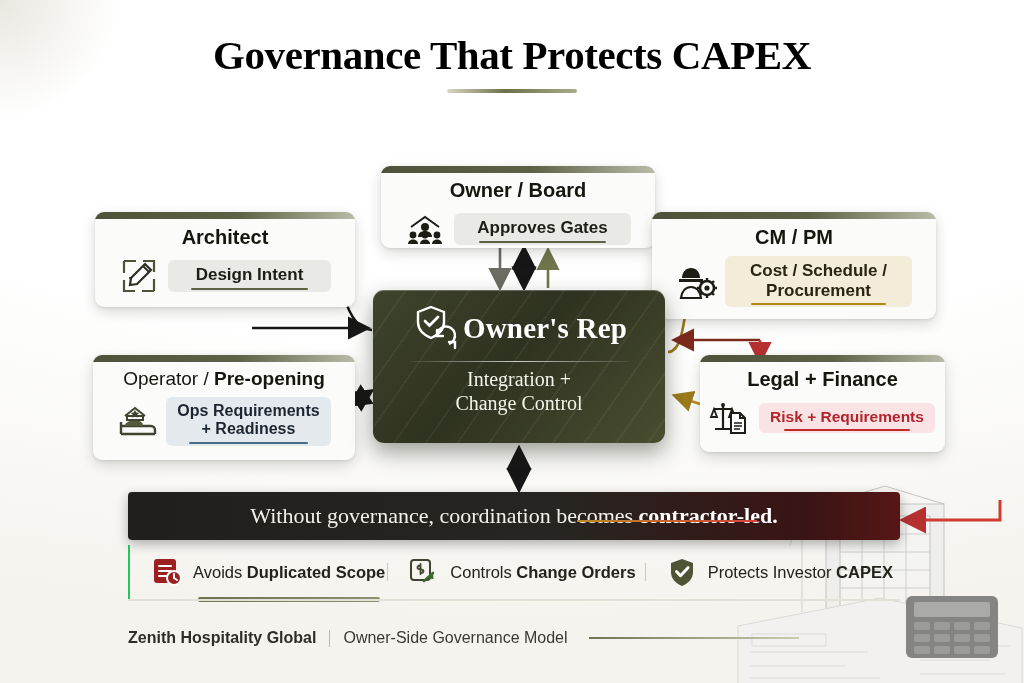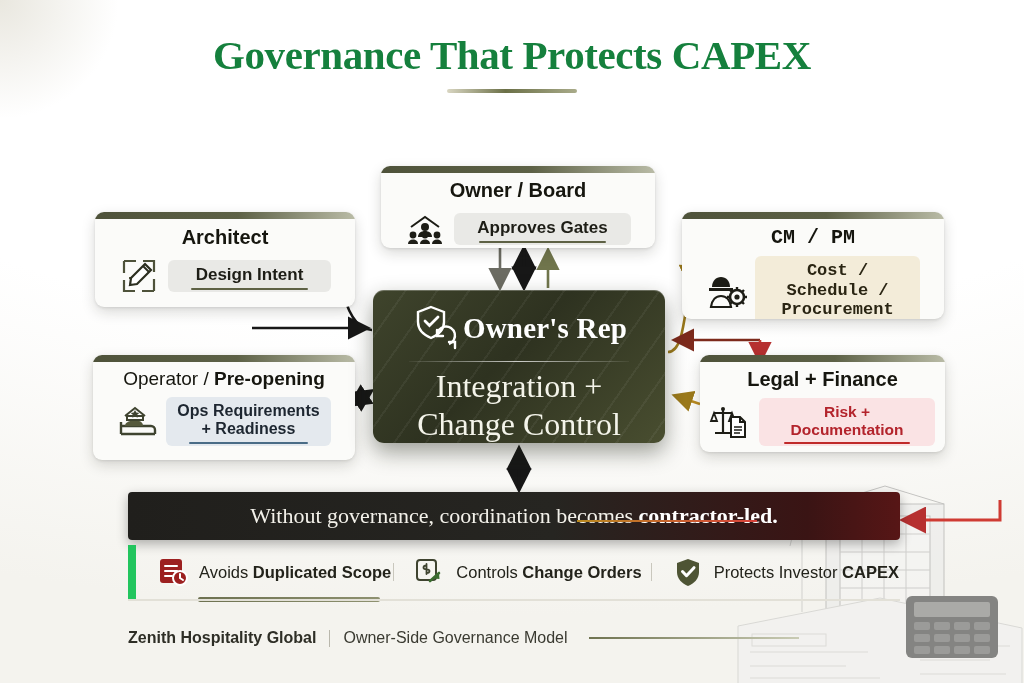--- a/index.html
+++ b/index.html
@@ -27,21 +27,21 @@
   .corner-fade{
     position:absolute;left:0;top:0;width:120px;height:120px;
     background:radial-gradient(circle at 0 0,#e9e7df 0%,rgba(255,255,255,0) 70%);
   }
 
   
   .header{position:absolute;left:0;right:0;top:34px;text-align:center;}
   .title{
     font-family:"Liberation Serif", serif;
     font-weight:700;font-size:41px;line-height:1.05;
-    letter-spacing:-0.4px;color:#15803d;margin:0;
+    letter-spacing:-0.4px;color:#000000;margin:0;
   }
   .subtitle{
     font-family:"Liberation Sans", sans-serif;
     font-size:20px;color:#3b3b34;margin:11px 0 0;font-weight:400;
   }
   .title-rule{
     width:130px;height:4px;margin:12px auto 0;border-radius:3px;
     background:linear-gradient(90deg,#d9d6c2 0%,#6b7047 45%,#a9ab8a 100%);
   }
 
@@ -92,21 +92,21 @@
     background:repeating-linear-gradient(125deg,rgba(255,255,255,.05) 0 2px,rgba(255,255,255,0) 2px 26px);
   }
   .hub-inner{position:relative;z-index:2;padding:12px 16px 0;}
   .hub-top{display:flex;align-items:center;justify-content:center;}
   .hub-title{
     font-family:"Liberation Serif", serif;font-weight:700;font-size:29px;
     color:#ffffff;letter-spacing:.2px;
   }
   .hub-rule{height:1px;background:linear-gradient(90deg,rgba(255,255,255,.05),rgba(255,255,255,.75),rgba(255,255,255,.05));margin:7px 20px 6px;}
   .hub-sub{
-    font-family:"Liberation Serif", serif;font-size:32px;color:#f4f4ea;
+    font-family:"Liberation Serif", serif;font-size:20px;color:#f4f4ea;
     text-align:center;line-height:1.18;
   }
 
   
   .banner{
     position:absolute;left:128px;top:492px;width:772px;height:48px;border-radius:4px;
     background:linear-gradient(90deg,#201f1c 0%,#262521 55%,#3a1414 88%,#571616 100%);
     box-shadow:0 4px 12px rgba(0,0,0,.30);
     display:flex;align-items:center;justify-content:center;overflow:hidden;
   }
@@ -114,21 +114,21 @@
     font-family:"Liberation Serif", serif;font-size:22px;color:#f3f1ea;position:relative;
   }
   .banner-text b{color:#ffffff;}
   .banner-ul{position:absolute;left:62%;right:4%;bottom:7px;height:2px;
     background:linear-gradient(90deg,#b98a20,#d8413a);}
 
   
   .benefits{
     position:absolute;left:128px;top:545px;width:772px;height:54px;
     display:flex;align-items:center;
-    border-left:8px solid #22c55e;
+    border-left:2px solid #22c55e;
   }
   .benefit{flex:1 1 0;display:flex;align-items:center;gap:11px;padding-left:22px;position:relative;}
   .benefit + .benefit::before{
     content:"";position:absolute;left:0;top:6px;bottom:6px;width:1px;background:#c9c7bd;
   }
   .b-text{font-size:16.5px;color:#23231b;line-height:1.22;}
   .b-text b{font-weight:700;}
   .bar-under{
     position:absolute;left:70px;top:597px;width:182px;height:5px;border-radius:2px;
     background:linear-gradient(90deg,#6d7150,#8e9170);
@@ -289,21 +289,21 @@
           <path d="M22 8l6 6" stroke="#2c2f20" stroke-width="2"></path>
         </svg>
       </span>
       <span class="chip gray">
         <span>Design Intent</span>
         <i class="ul"></i>
       </span>
     </div>
   </div>
 
-  <div class="card" style="left:682px;top:212px;width:262px;height:107px;font-family:Liberation Mono, monospace;">
+  <div class="card" style="left:652px;top:212px;width:284px;height:107px;">
     <div class="accent"></div>
     <p class="c-title" style="margin-top:14px;">CM / PM</p>
     <div class="c-row">
       <span class="c-icon">
         <svg width="40" height="36" viewBox="0 0 40 36">
           <path d="M6 14c0-6 4-10 9-10s9 4 9 10z" fill="#1d1d16"></path>
           <path d="M3 15h24v3H3z" fill="#1d1d16"></path>
           <path d="M5 34c1-7 5-11 10-11s9 4 10 11z" fill="none" stroke="#1d1d16" stroke-width="2.2"></path>
           <circle cx="31" cy="24" r="7" fill="none" stroke="#1d1d16" stroke-width="2.6"></circle>
           <circle cx="31" cy="24" r="2.6" fill="#1d1d16"></circle>
@@ -353,21 +353,21 @@
           <path d="M12 4v24M4 28h16" stroke="#1d1d16" stroke-width="2.2" fill="none"></path>
           <path d="M3 8h18" stroke="#1d1d16" stroke-width="2.2"></path>
           <path d="M3 8l-3 8h6zM21 8l-3 8h6z" fill="none" stroke="#1d1d16" stroke-width="1.8"></path>
           <circle cx="12" cy="4" r="2" fill="#1d1d16"></circle>
           <path d="M20 12h9l5 5v15H20z" fill="#fff" stroke="#1d1d16" stroke-width="2"></path>
           <path d="M29 12v5h5" fill="none" stroke="#1d1d16" stroke-width="2"></path>
           <path d="M23 22h8M23 25h8M23 28h6" stroke="#1d1d16" stroke-width="1.6"></path>
         </svg>
       </span>
       <span class="chip rose" style="font-size:15.5px;">
-        <span>Risk + Documentation</span>
+        <span>Risk + Requirements</span>
         <i class="ul"></i>
       </span>
     </div>
   </div>
 
   <div class="hub">
     <div class="hub-inner">
       <div class="hub-top">
         <span>
           <svg width="52" height="52" viewBox="0 0 52 52">

